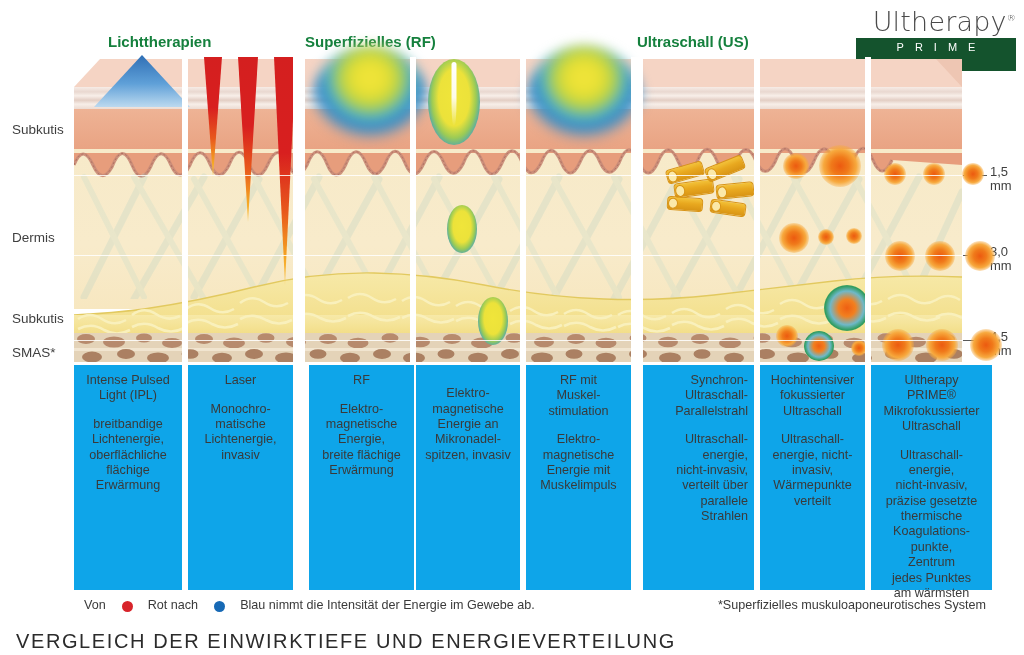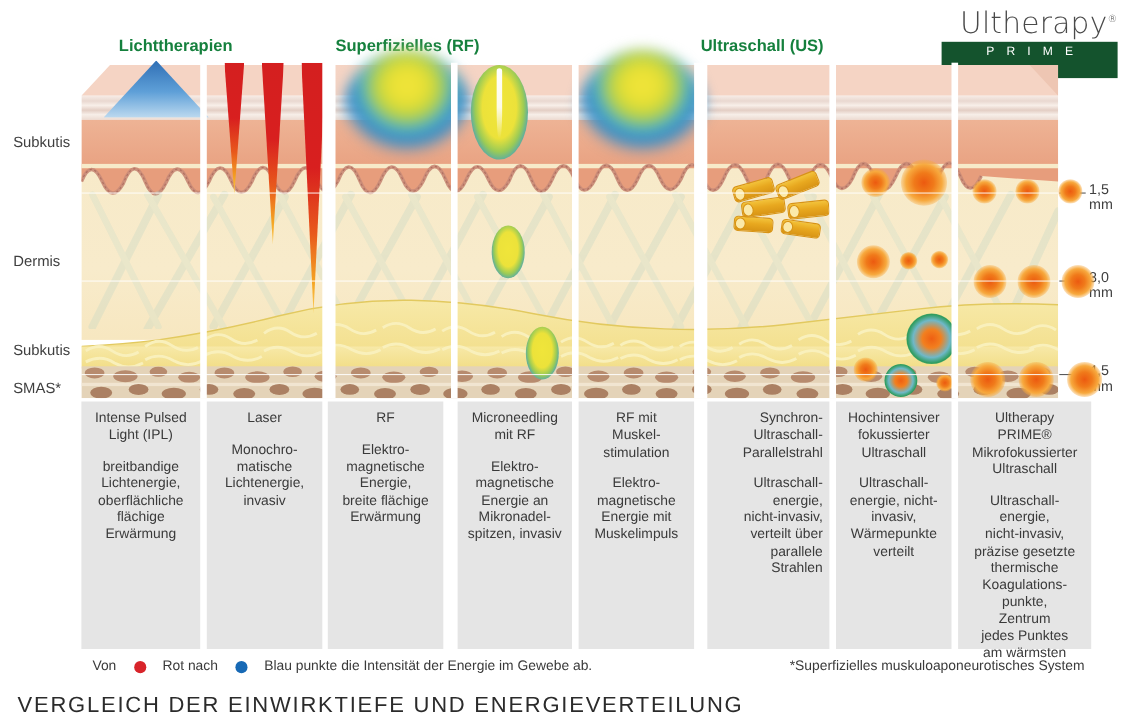--- a/index.html
+++ b/index.html
@@ -131,21 +131,21 @@
   .tube::before {
     content:''; position:absolute; left:0; top:50%; transform:translateY(-50%);
     width:8px; height:calc(100% - 3px); border-radius:50%;
     background:#fbe9a8; border:1.4px solid #d89415;
   }
 
   
   #captions { position: absolute; left: 74px; top: 365px; width: 888px; height: 225px; }
   .caption {
     position: absolute; top: 0; height: 225px;
-    background: #e5e5e5; padding: 8px 6px 0;
+    background: #0ea5e9; padding: 8px 6px 0;
     text-align: center; font-size: 12.6px; line-height: 1.22; color: #3a3a3a;
   }
   .caption .cap-title { display: block; white-space: pre-line; }
   .caption .cap-body  { display: block; white-space: pre-line; margin-top: 1.05em; }
 
   
   #legend {
     position: absolute; left: 84px; top: 598px; font-size: 12.6px; color: #3a3a3a;
     display: flex; align-items: center; gap: 12px; white-space: nowrap;
   }
@@ -436,31 +436,29 @@
 flächige
 Erwärmung</span>
   </div>
   <div class="caption" style="left:114px; width:105px;">
     <span class="cap-title">Laser</span>
     <span class="cap-body">Monochro-
 matische
 Lichtenergie,
 invasiv</span>
   </div>
-  <div class="caption" style="left:224px; width:105px;text-align:center;">
+  <div class="caption" style="left:235px; width:105px;text-align:center;">
     <span class="cap-title">RF</span>
     <span class="cap-body">Elektro-
 magnetische
 Energie,
 breite flächige
 Erwärmung</span>
   </div>
   <div class="caption" style="left:342px; width:104px;">
-    <span class="cap-title">Microneedling
-mit RF</span>
     <span class="cap-body">Elektro-
 magnetische
 Energie an
 Mikronadel-
 spitzen, invasiv</span>
   </div>
   <div class="caption" style="left:452px; width:105px;">
     <span class="cap-title">RF mit
 Muskel-
 stimulation</span>
@@ -506,17 +504,17 @@
 jedes Punktes
 am wärmsten</span>
   </div>
 </div>
 
 <div id="legend">
   <span>Von</span>
   <span class="dot" id="dot-red" style="background: rgb(216, 36, 42);"></span>
   <span>Rot nach</span>
   <span class="dot" id="dot-blue" style="background: rgb(23, 105, 181);"></span>
-  <span>Blau punkte die Intensität der Energie im Gewebe ab.</span>
+  <span>Blau nimmt die Intensität der Energie im Gewebe ab.</span>
 </div>
 
 <div id="smas-note">*Superfizielles muskuloaponeurotisches System</div>
 <div id="footer-title">VERGLEICH DER EINWIRKTIEFE UND ENERGIEVERTEILUNG</div>
 
 </body></html>

